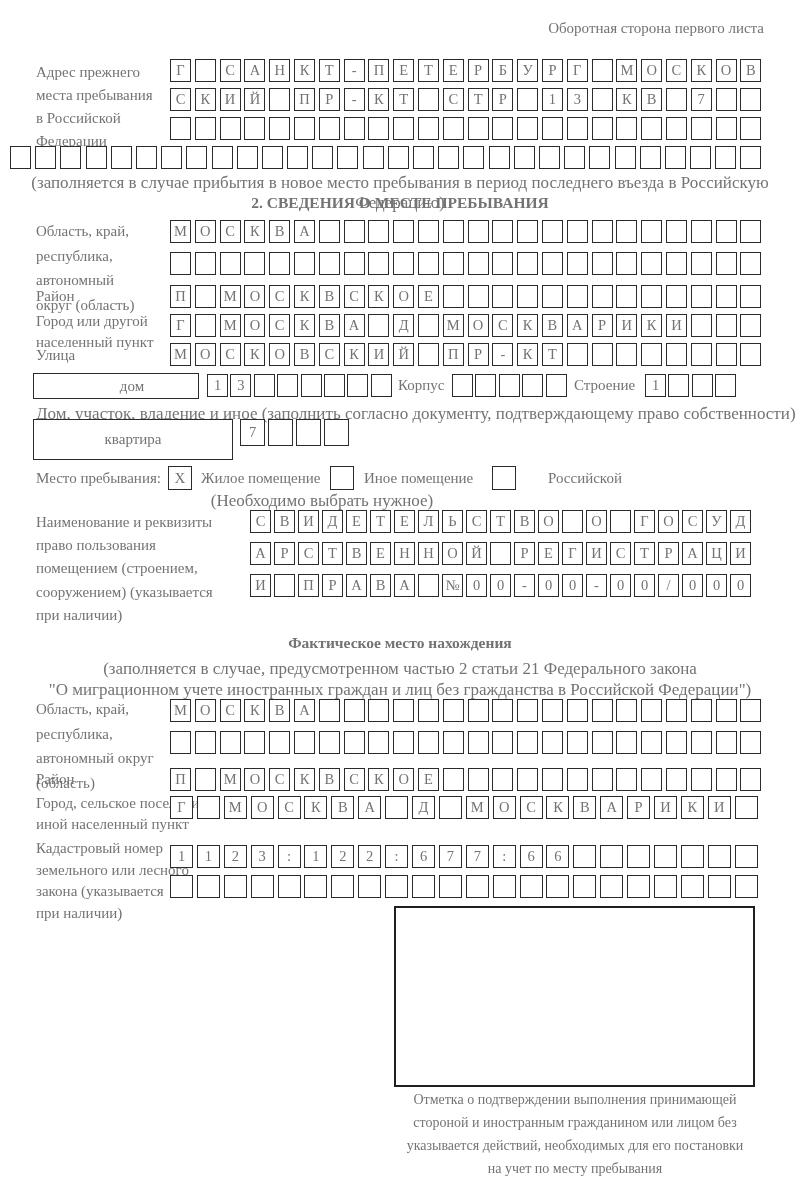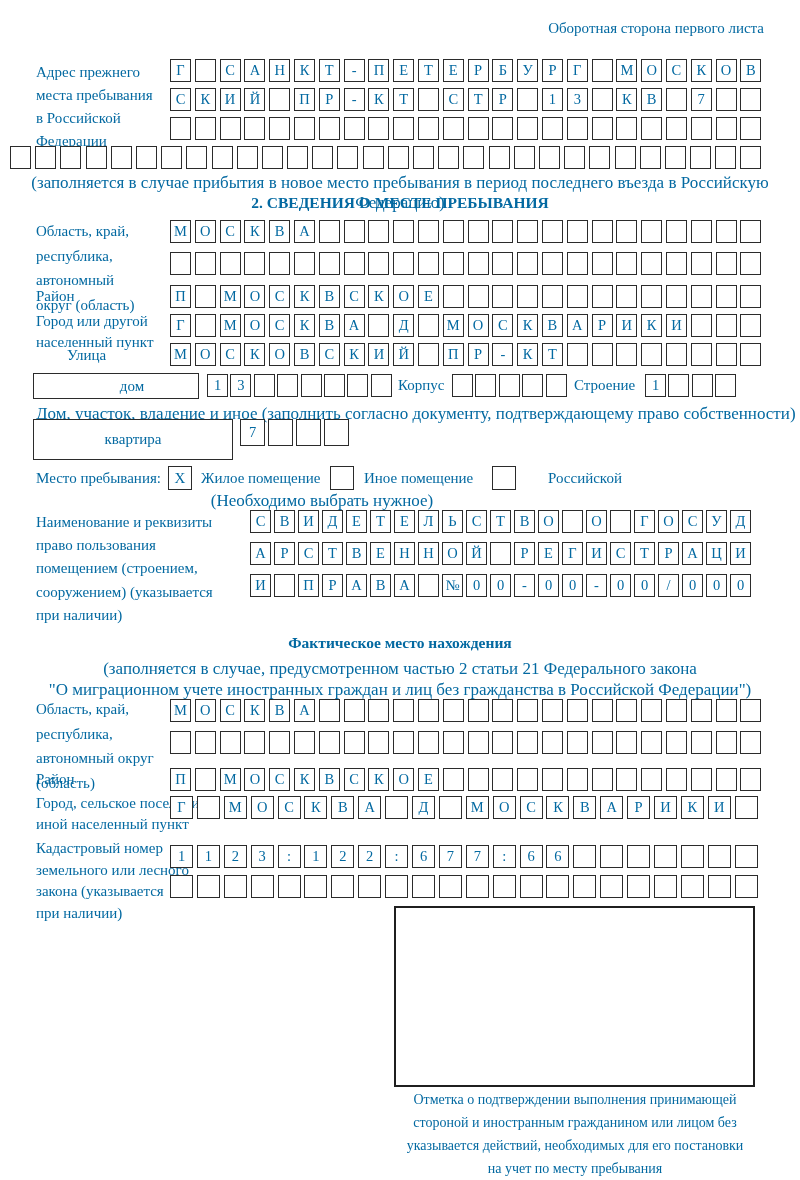--- a/index.html
+++ b/index.html
@@ -1,18 +1,18 @@
 <!DOCTYPE html>
 <html><head>
 <meta charset="utf-8">
 <style>
   html,body{margin:0;padding:0;background:#ffffff;}
   .page{
     position:relative;width:800px;height:1180px;background:#ffffff;
-    font-family:"Liberation Serif","DejaVu Serif",serif;color:#0369a1;
+    font-family:"Liberation Serif","DejaVu Serif",serif;color:#737373;
     font-size:15px;overflow:hidden;
   }
   .abs{position:absolute;}
   .center{left:0;width:800px;text-align:center;}
   .note{font-size:17px;}
   .title{font-weight:bold;font-size:15.5px;}
   .label{font-size:15px;font-family:Liberation Serif, serif;}
   .cellrow{display:flex;gap:3.8px;}
   .cell{
     width:21px;height:23px;box-sizing:border-box;border:1.6px solid #2b2b2b;
@@ -281,21 +281,21 @@
       <div class="cell">А</div>
       <div class="cell">Р</div>
       <div class="cell">И</div>
       <div class="cell">К</div>
       <div class="cell">И</div>
       <div class="cell"></div>
       <div class="cell"></div>
       <div class="cell"></div>
     </div>
 
-  <div class="abs label" style="left:36px;top:347px;margin-left:31px;">Улица</div>
+  <div class="abs label" style="left:36px;top:347px;">Улица</div>
   <div class="abs cellrow" style="left:170px;top:343px;">
       <div class="cell">М</div>
       <div class="cell">О</div>
       <div class="cell">С</div>
       <div class="cell">К</div>
       <div class="cell">О</div>
       <div class="cell">В</div>
       <div class="cell">С</div>
       <div class="cell">К</div>
       <div class="cell">И</div>

